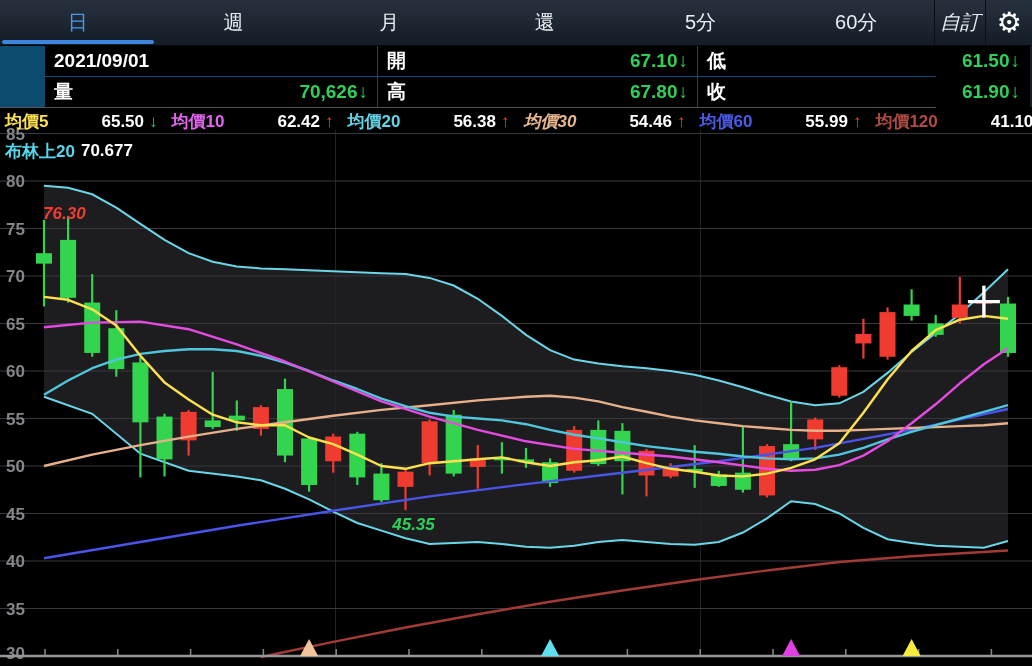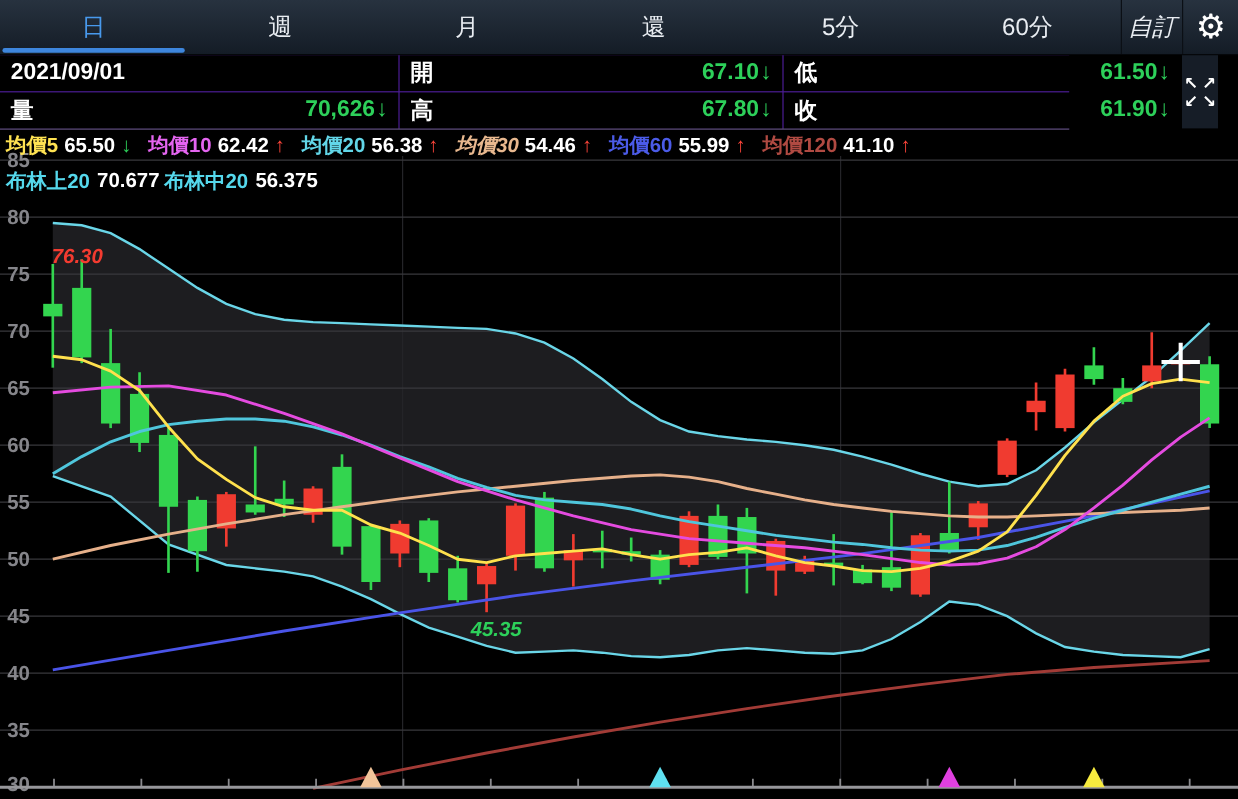--- a/index.html
+++ b/index.html
@@ -12,33 +12,33 @@
   .tab{flex:1;display:flex;align-items:center;justify-content:center;
     color:#e9edf2;font-size:20px;position:relative;cursor:pointer;}
   .tab.active{color:#4899ec;}
   .tab .underline{position:absolute;bottom:1px;left:2px;right:2px;height:4px;
     background:#3e86dd;border-radius:2px;}
   .tab.custom{flex:0 0 50px;border-left:1px solid #0b0f15;border-right:1px solid #0b0f15;font-style:italic;}
   .gearcell{flex:0 0 46px;display:flex;align-items:center;justify-content:center;
     color:#fff;font-size:28px;cursor:pointer;}
   .quote-grid{position:absolute;top:46px;left:0;width:891px;z-index:5;
     display:grid;grid-template-columns:332px 319px 331px 1fr;
-    grid-template-rows:30px 30px;gap:1px;background:#4c1d95;
-    border-bottom:1px solid #54555a;}
+    grid-template-rows:30px 30px;gap:1px;background:#0c4a6e;
+    border-bottom:1px solid #54555a;padding-left:45px;}
   .qcell{background:#000;display:flex;align-items:center;
     justify-content:space-between;padding:0 9px;font-size:19px;font-weight:bold;color:#fff;}
   .qval{display:flex;align-items:center;gap:1px;}
   .icon-cell{grid-column:4;grid-row:1/3;background:#161d27;display:flex;
     align-items:center;justify-content:center;cursor:pointer;}
   .expand-grid{display:grid;grid-template-columns:15px 15px;grid-template-rows:15px 15px;
     color:#fff;font-size:14px;font-weight:bold;line-height:15px;text-align:center;}
   .ma-row{position:absolute;top:110px;left:5px;height:24px;z-index:6;display:flex;
     gap:14px;align-items:flex-start;font-size:17px;font-weight:bold;white-space:nowrap;}
   .ma-item{display:flex;gap:5px;align-items:center;}
-  .ma-val{color:#fff;}
+  .ma-val{color:#fff;margin-left:48px;}
   .boll-row{position:absolute;top:140px;left:5px;height:22px;z-index:6;display:flex;
     gap:4px;align-items:center;font-size:17px;font-weight:bold;white-space:nowrap;}
   .boll-item{display:flex;gap:6px;align-items:center;}
   .boll-val{color:#fff;}
 </style>
 </head>
 <body>
 
 <svg id="chart" width="1032" height="666" viewBox="0 0 1032 666">
     <path d="M44.0 185.8 L68.1 187.7 L92.2 194.3 L116.3 207.6 L140.4 223.8 L164.5 239.9 L188.6 253.2 L212.7 261.8 L236.8 266.5 L260.9 268.4 L285.0 269.3 L309.1 270.3 L333.2 271.3 L357.3 272.2 L381.4 273.2 L405.5 274.1 L429.6 277.9 L453.7 285.5 L477.8 298.8 L501.9 315.9 L526.0 334.9 L550.1 350.1 L574.2 359.6 L598.3 363.4 L622.4 366.3 L646.5 368.2 L670.6 371.0 L694.7 374.8 L718.8 380.5 L742.9 387.2 L767.0 394.8 L791.1 401.4 L815.2 405.2 L839.3 403.3 L863.4 391.9 L887.5 372.9 L911.6 352.0 L935.7 333.0 L959.8 314.0 L983.9 292.2 L1008.0 269.3 L1008.0 541.0 L983.9 547.7 L959.8 546.8 L935.7 545.8 L911.6 543.0 L887.5 539.2 L863.4 527.8 L839.3 513.5 L815.2 504.0 L791.1 501.2 L767.0 518.3 L742.9 532.5 L718.8 542.0 L694.7 544.8 L670.6 543.9 L646.5 542.0 L622.4 540.1 L598.3 542.0 L574.2 545.8 L550.1 547.7 L526.0 546.8 L501.9 543.9 L477.8 542.0 L453.7 543.0 L429.6 543.9 L405.5 538.2 L381.4 530.6 L357.3 523.0 L333.2 511.6 L309.1 499.3 L285.0 488.8 L260.9 480.3 L236.8 476.4 L188.6 470.8 L140.4 453.7 L92.2 413.8 L44.0 396.7 Z" fill="#1d1d20"></path>
@@ -293,17 +293,13 @@
       <span style="color: rgb(176, 74, 66);">均價120</span>
       <span class="ma-val">41.10</span>
       <span style="color: rgb(255, 69, 58);">↑</span>
     </span>
   </div>
 <div class="boll-row">
     <span class="boll-item">
       <span style="color: rgb(85, 216, 236);">布林上20</span>
       <span class="boll-val">70.677</span>
     </span>
-    <span class="boll-item">
-      <span style="color: rgb(85, 216, 236);">布林中20</span>
-      <span class="boll-val">56.375</span>
-    </span>
   </div>
 
 </body></html>

